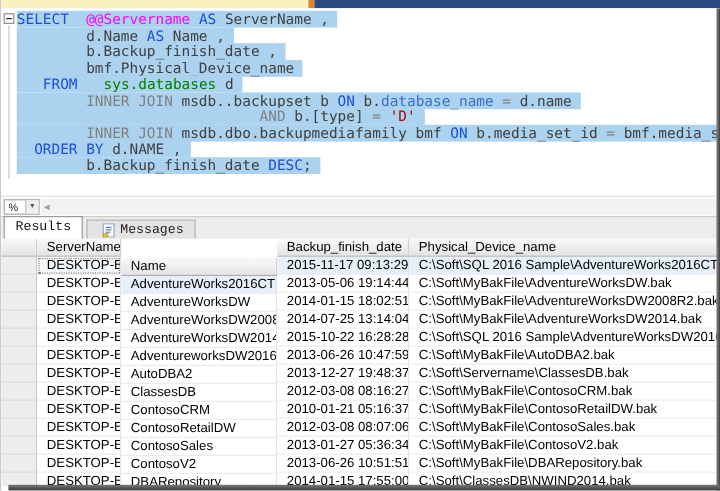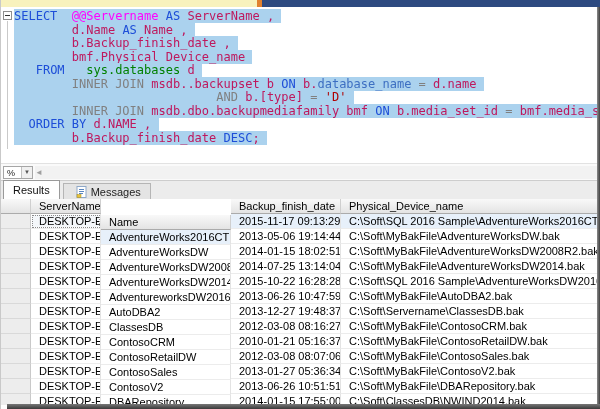--- a/index.html
+++ b/index.html
@@ -25,37 +25,37 @@
   #code { position:absolute; left:13px; top:3px; font-family:"DejaVu Sans Mono","Liberation Mono",monospace;
           font-size:12px; line-height:13.5px; white-space:pre; }
   .code-line { height:13.5px; }
   .hl { background:#abd2ee; }
   .tok-kw  { color:#1d4ed8; }
   .tok-var { color:#ff00ff; }
   .tok-sys { color:#008000; }
   .tok-op  { color:#808080; }
   .tok-str { color:#b00000; }
   .tok-col { color:#3d6fc2; }
-  .tok-id  { color:#be185d; }
+  .tok-id  { color:#404040; }
 
   
   .zoombar { position:absolute; left:0; top:163px; width:600px; height:17px; background:#fafafa;
              border-top:1px solid #e2e2e2; }
   .pct-combo { position:absolute; left:2px; top:2px; width:30px; height:13px; background:#fff;
                border:1px solid #a6a6a6; font-size:9px; color:#222; }
   .pct-combo .pct-value { position:absolute; left:3px; top:1px; }
   .pct-combo .combo-btn { position:absolute; right:0; top:0; width:11px; height:11px; background:#f0f0f0;
                border-left:1px solid #c0c0c0; text-align:center; font-size:6px; color:#555; line-height:11px; }
   .hscroll { position:absolute; left:34px; top:2px; right:2px; height:13px; background:#f2f2f2; }
   .hscroll .arrow-left { position:absolute; left:0; top:0; font-size:8px; color:#9f9f9f; line-height:13px; }
 
   
   .tabsrow { position:absolute; left:0; top:180px; width:600px; height:19px; background:#ececec;
              border-top:1px solid #cdcdcd; display:flex; align-items:flex-end; }
-  .rtab { font-size:11px; color:#111; padding:0 9px; display:flex; align-items:center; gap:4px; }
+  .rtab { font-size:11px; color:#111; padding:0 9px; display:flex; align-items:center; gap:4px;font-family:Liberation Mono, monospace; }
   .rtab.active { height:19px; background:#fff; border:1px solid #9a9a9a; border-bottom:none;
                  margin-left:2px; z-index:2; }
   .rtab.inactive { height:16px; background:#e4e4e4; border:1px solid #b5b5b5; border-bottom:none;
                    margin-left:3px; color:#222;padding-left:12px; }
   .msg-icon { width:11px; height:12px; display:inline-block; }
 
   
   .grid { position:absolute; left:0; top:199px; width:600px; bottom:4px; background:#fff;
           font-size:11px; overflow:hidden; }
   .grow { display:flex; height:15px; }

